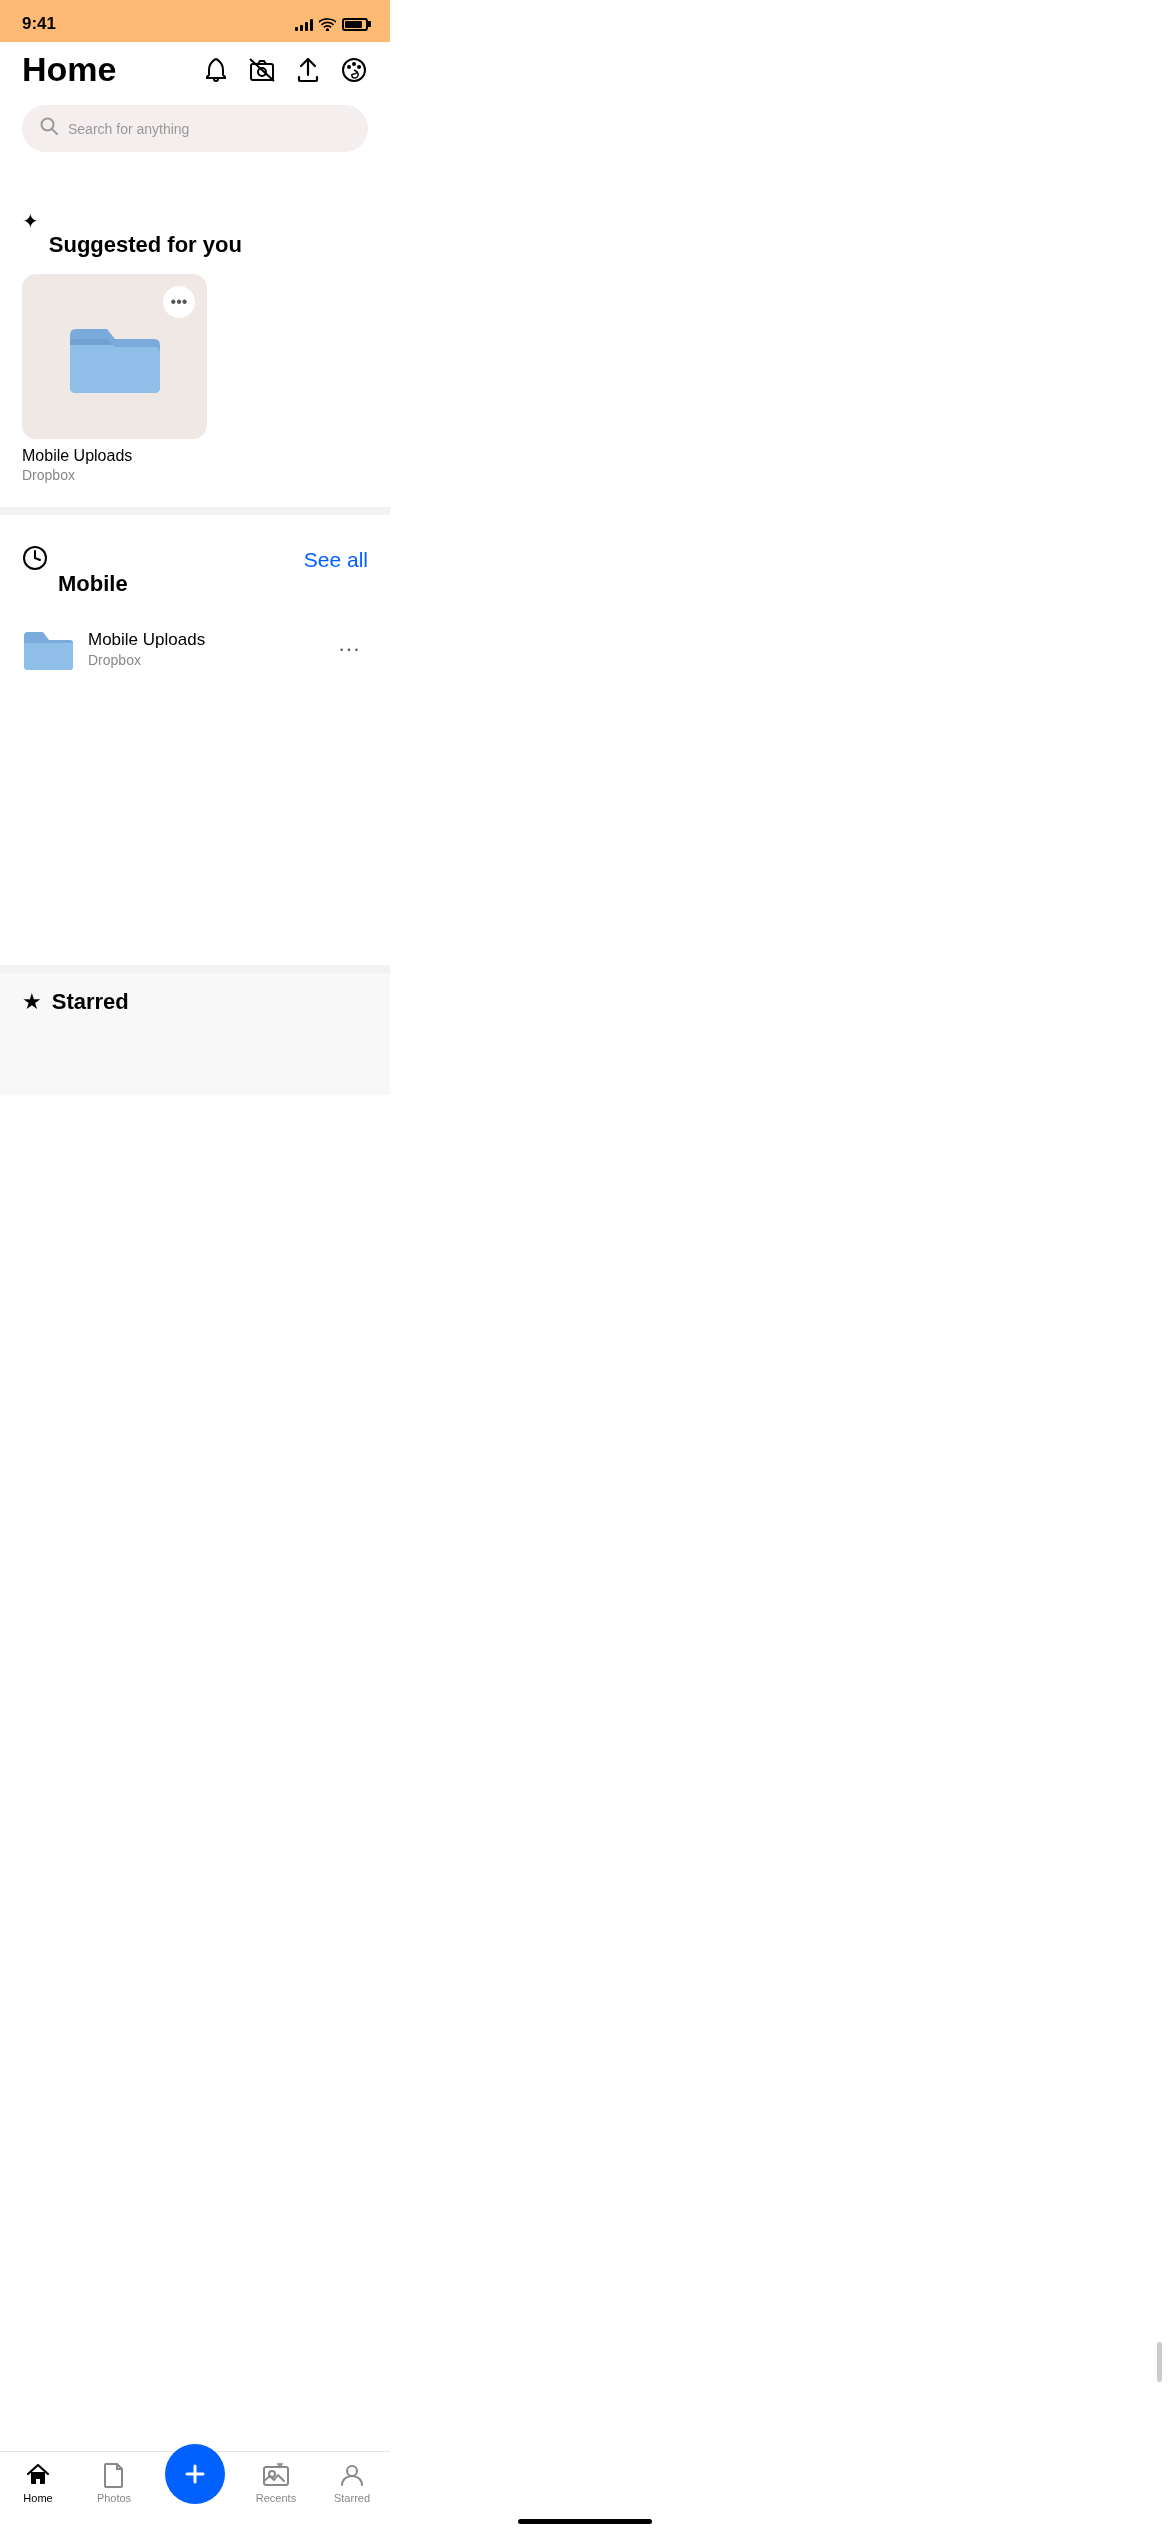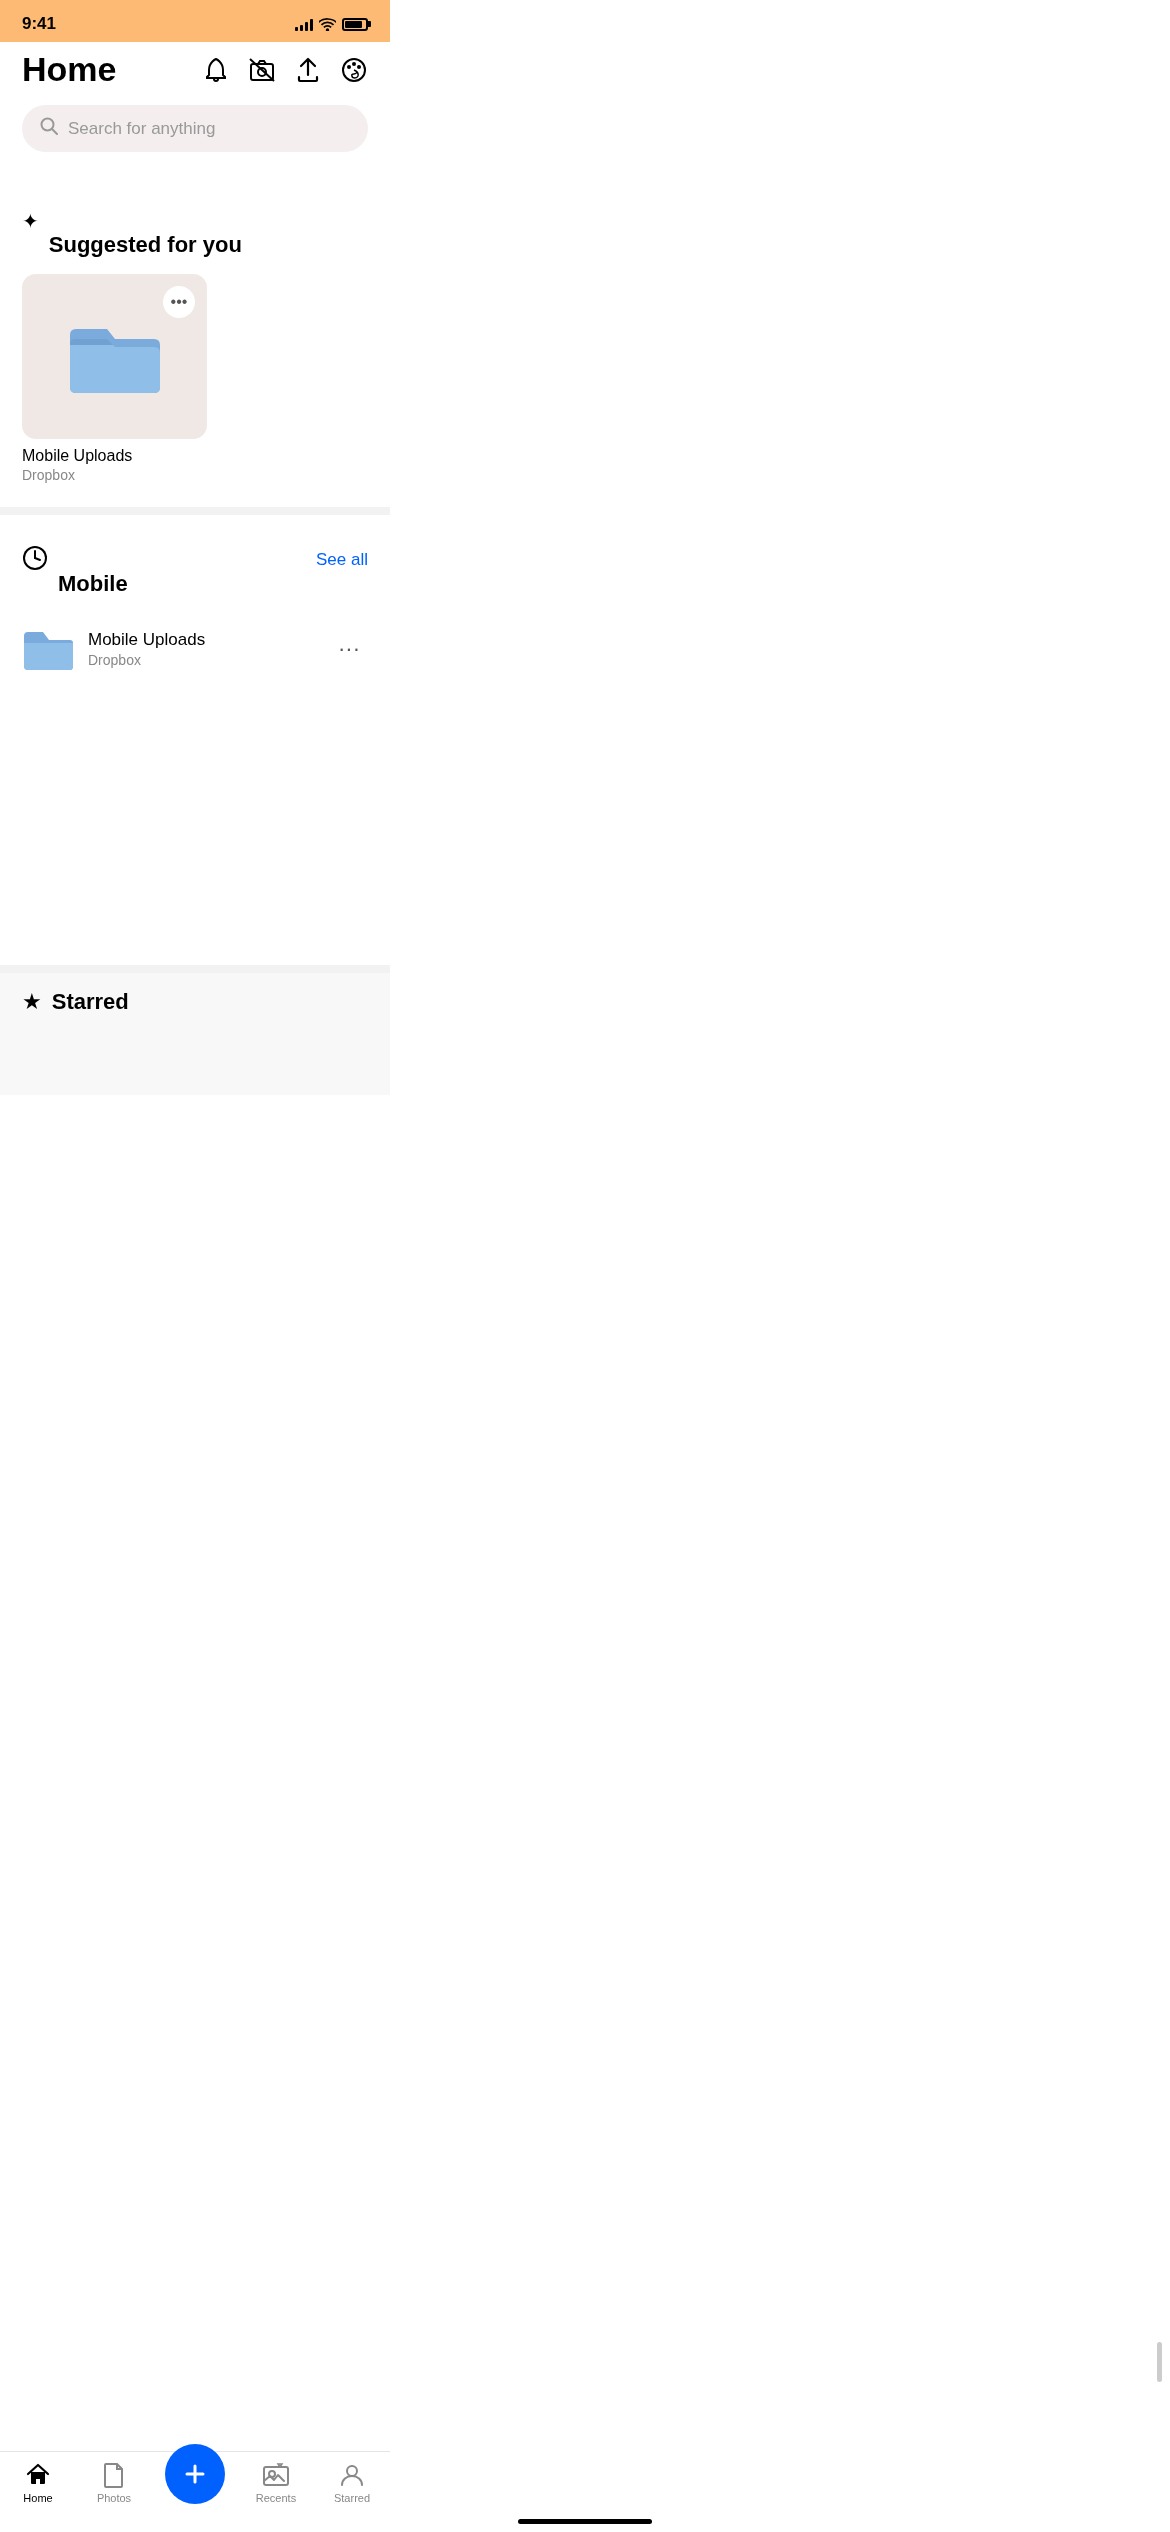--- a/index.html
+++ b/index.html
@@ -127,21 +127,21 @@
       gap: 10px;
     }
 
     .search-icon {
       color: #999;
       font-size: 18px;
     }
 
     .search-placeholder {
       color: #999;
-      font-size: 17px;
+      font-size: 14px;
     }
 
     
     .section {
       background: #ffffff;
     }
 
     .section-header {
       display: flex;
       align-items: center;
@@ -157,21 +157,21 @@
 
     .section-title {
       font-size: 22px;
       font-weight: 700;
       color: #000000;
       margin-top: 48px;
     }
 
     .see-all {
       color: #0061ff;
-      font-size: 17px;
+      font-size: 21px;
       font-weight: 400;
     }
 
     
     .suggested-scroll {
       padding: 0 22px 24px;
       overflow-x: auto;
       display: flex;
       gap: 14px;
     }

